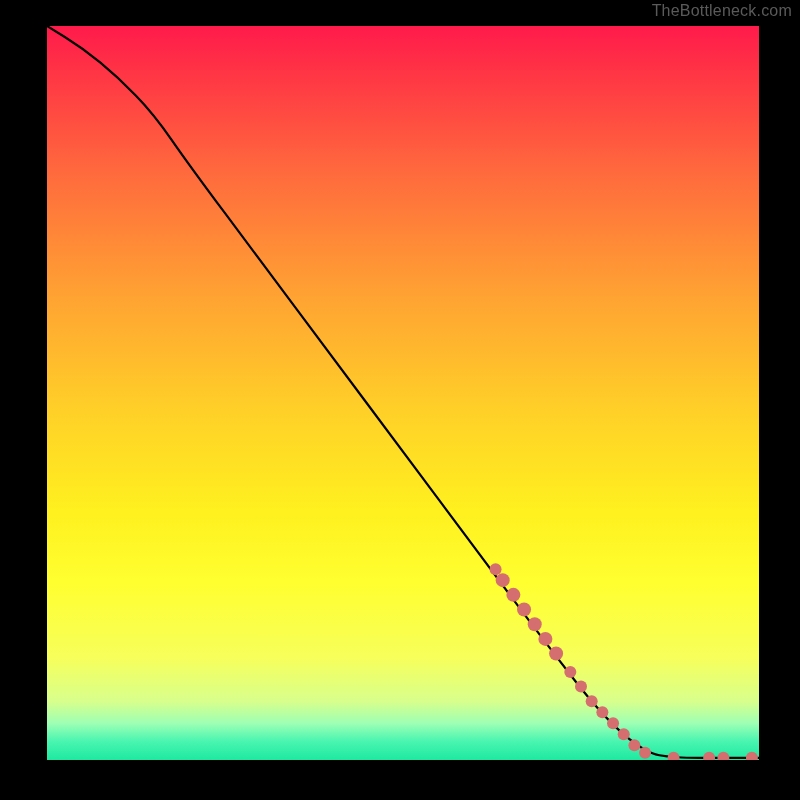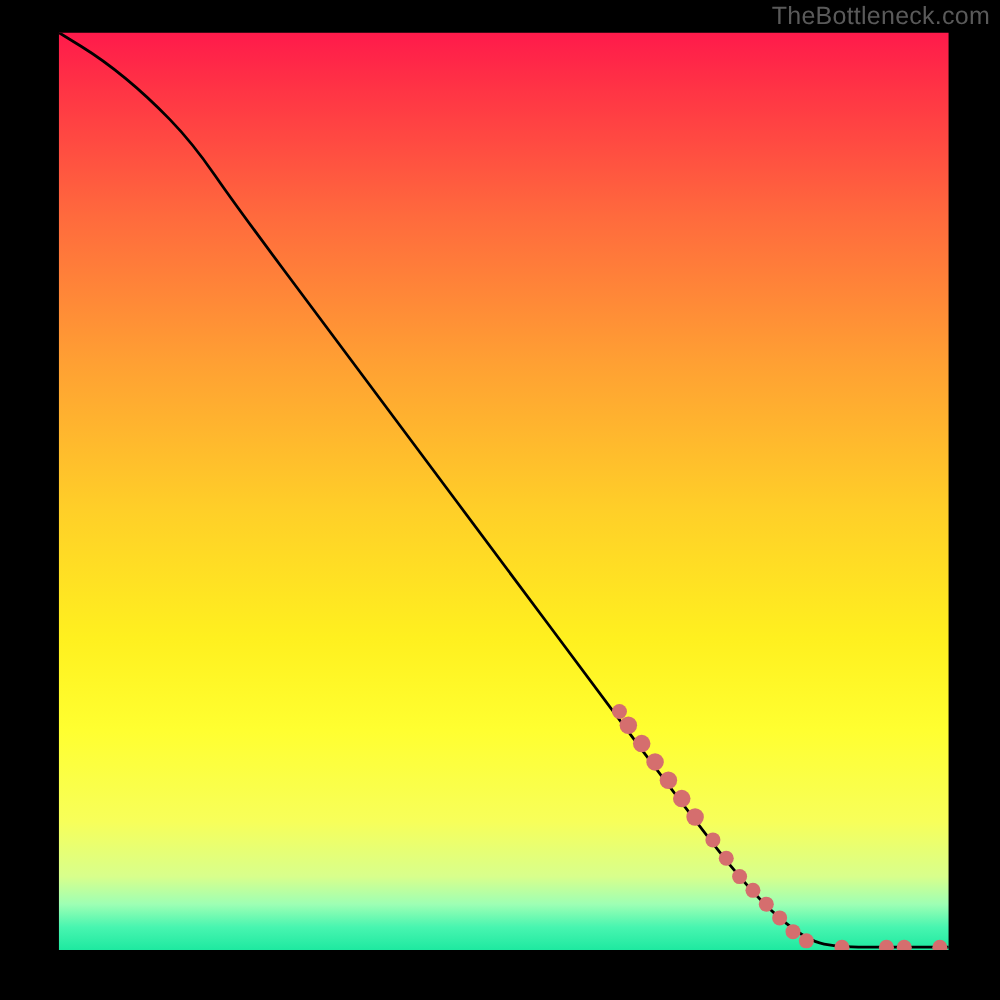--- a/index.html
+++ b/index.html
@@ -15,21 +15,21 @@
     position: relative;
     width: 800px;
     height: 800px;
     background: #000;
   }
   .watermark {
     position: absolute;
     top: 2px;
     right: 8px;
     color: #5a5a5a;
-    font-size: 20px;
+    font-size: 16px;
     font-weight: 500;
     letter-spacing: 0.2px;
     z-index: 20;
     pointer-events: none;
   }
   .plot-area {
     position: absolute;
     left: 47px;
     top: 26px;
     width: 712px;

